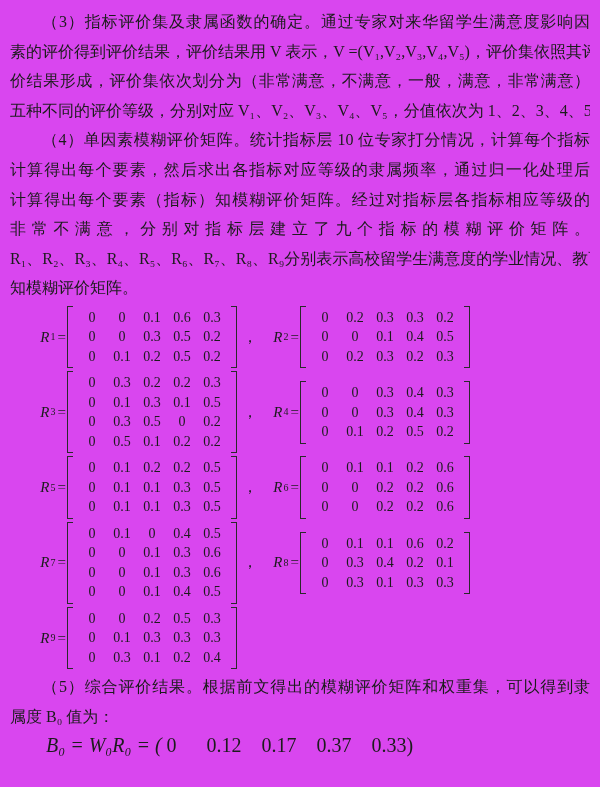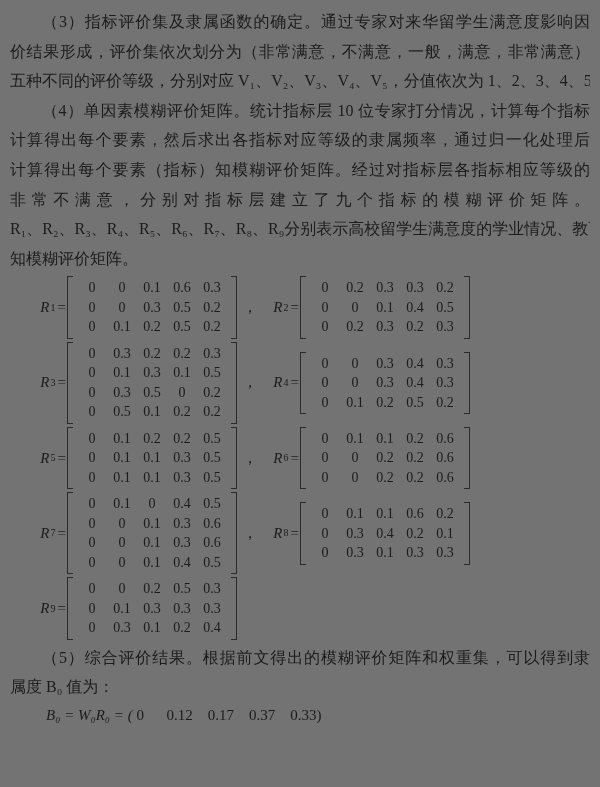--- a/index.html
+++ b/index.html
@@ -6,21 +6,21 @@
     margin: 0; padding: 0;
     background: #ffffff;
   }
   .page {
     position: relative;
     width: 600px;
     height: 787px;
     box-sizing: border-box;
     padding: 7px 10px 0 10px;
     overflow: hidden;
-    background: #737373;
+    background: #d946ef;
     color: #1c1c1c;
     font-family: "Liberation Serif", "DejaVu Serif", serif;
     font-size: 16px;
   }
   .para { margin: 0; }
   .line {
     height: 29.6px;
     line-height: 29.6px;
     white-space: nowrap;
     overflow: hidden;
@@ -72,33 +72,34 @@
   .m-sep {
     margin: 0 8px 0 5px;
     font-size: 16px;
   }
 
   
   .formula {
     margin: 1px 0 0 36px;
     height: 24px;
     line-height: 24px;
-    font-size: 15px;
+    font-size: 20px;
   }
   .f-lhs { font-style: italic; white-space: pre; }
   .f-lhs sub, .f-vals, .f-close { font-style: normal; }
   .f-vals { white-space: pre; }
 </style>
 </head>
 <body>
 
 <div class="page">
 
   <div class="para keep-just">
       <div class="line">（3）指标评价集及隶属函数的确定。通过专家对来华留学生满意度影响因</div>
+      <div class="line">素的评价得到评价结果，评价结果用 V 表示，V =(V₁,V₂,V₃,V₄,V₅)，评价集依照其评</div>
       <div class="line">价结果形成，评价集依次划分为（非常满意，不满意，一般，满意，非常满意）</div>
       <div class="line">五种不同的评价等级，分别对应 V₁、V₂、V₃、V₄、V₅，分值依次为 1、2、3、4、5。</div>
     </div>
 
   <div class="para">
       <div class="line">（4）单因素模糊评价矩阵。统计指标层 10 位专家打分情况，计算每个指标</div>
       <div class="line">计算得出每个要素，然后求出各指标对应等级的隶属频率，通过归一化处理后</div>
       <div class="line">计算得出每个要素（指标）知模糊评价矩阵。经过对指标层各指标相应等级的</div>
       <div class="line">非常不满意，分别对指标层建立了九个指标的模糊评价矩阵。</div>
       <div class="line">R₁、R₂、R₃、R₄、R₅、R₆、R₇、R₈、R₉分别表示高校留学生满意度的学业情况、教育教</div>

